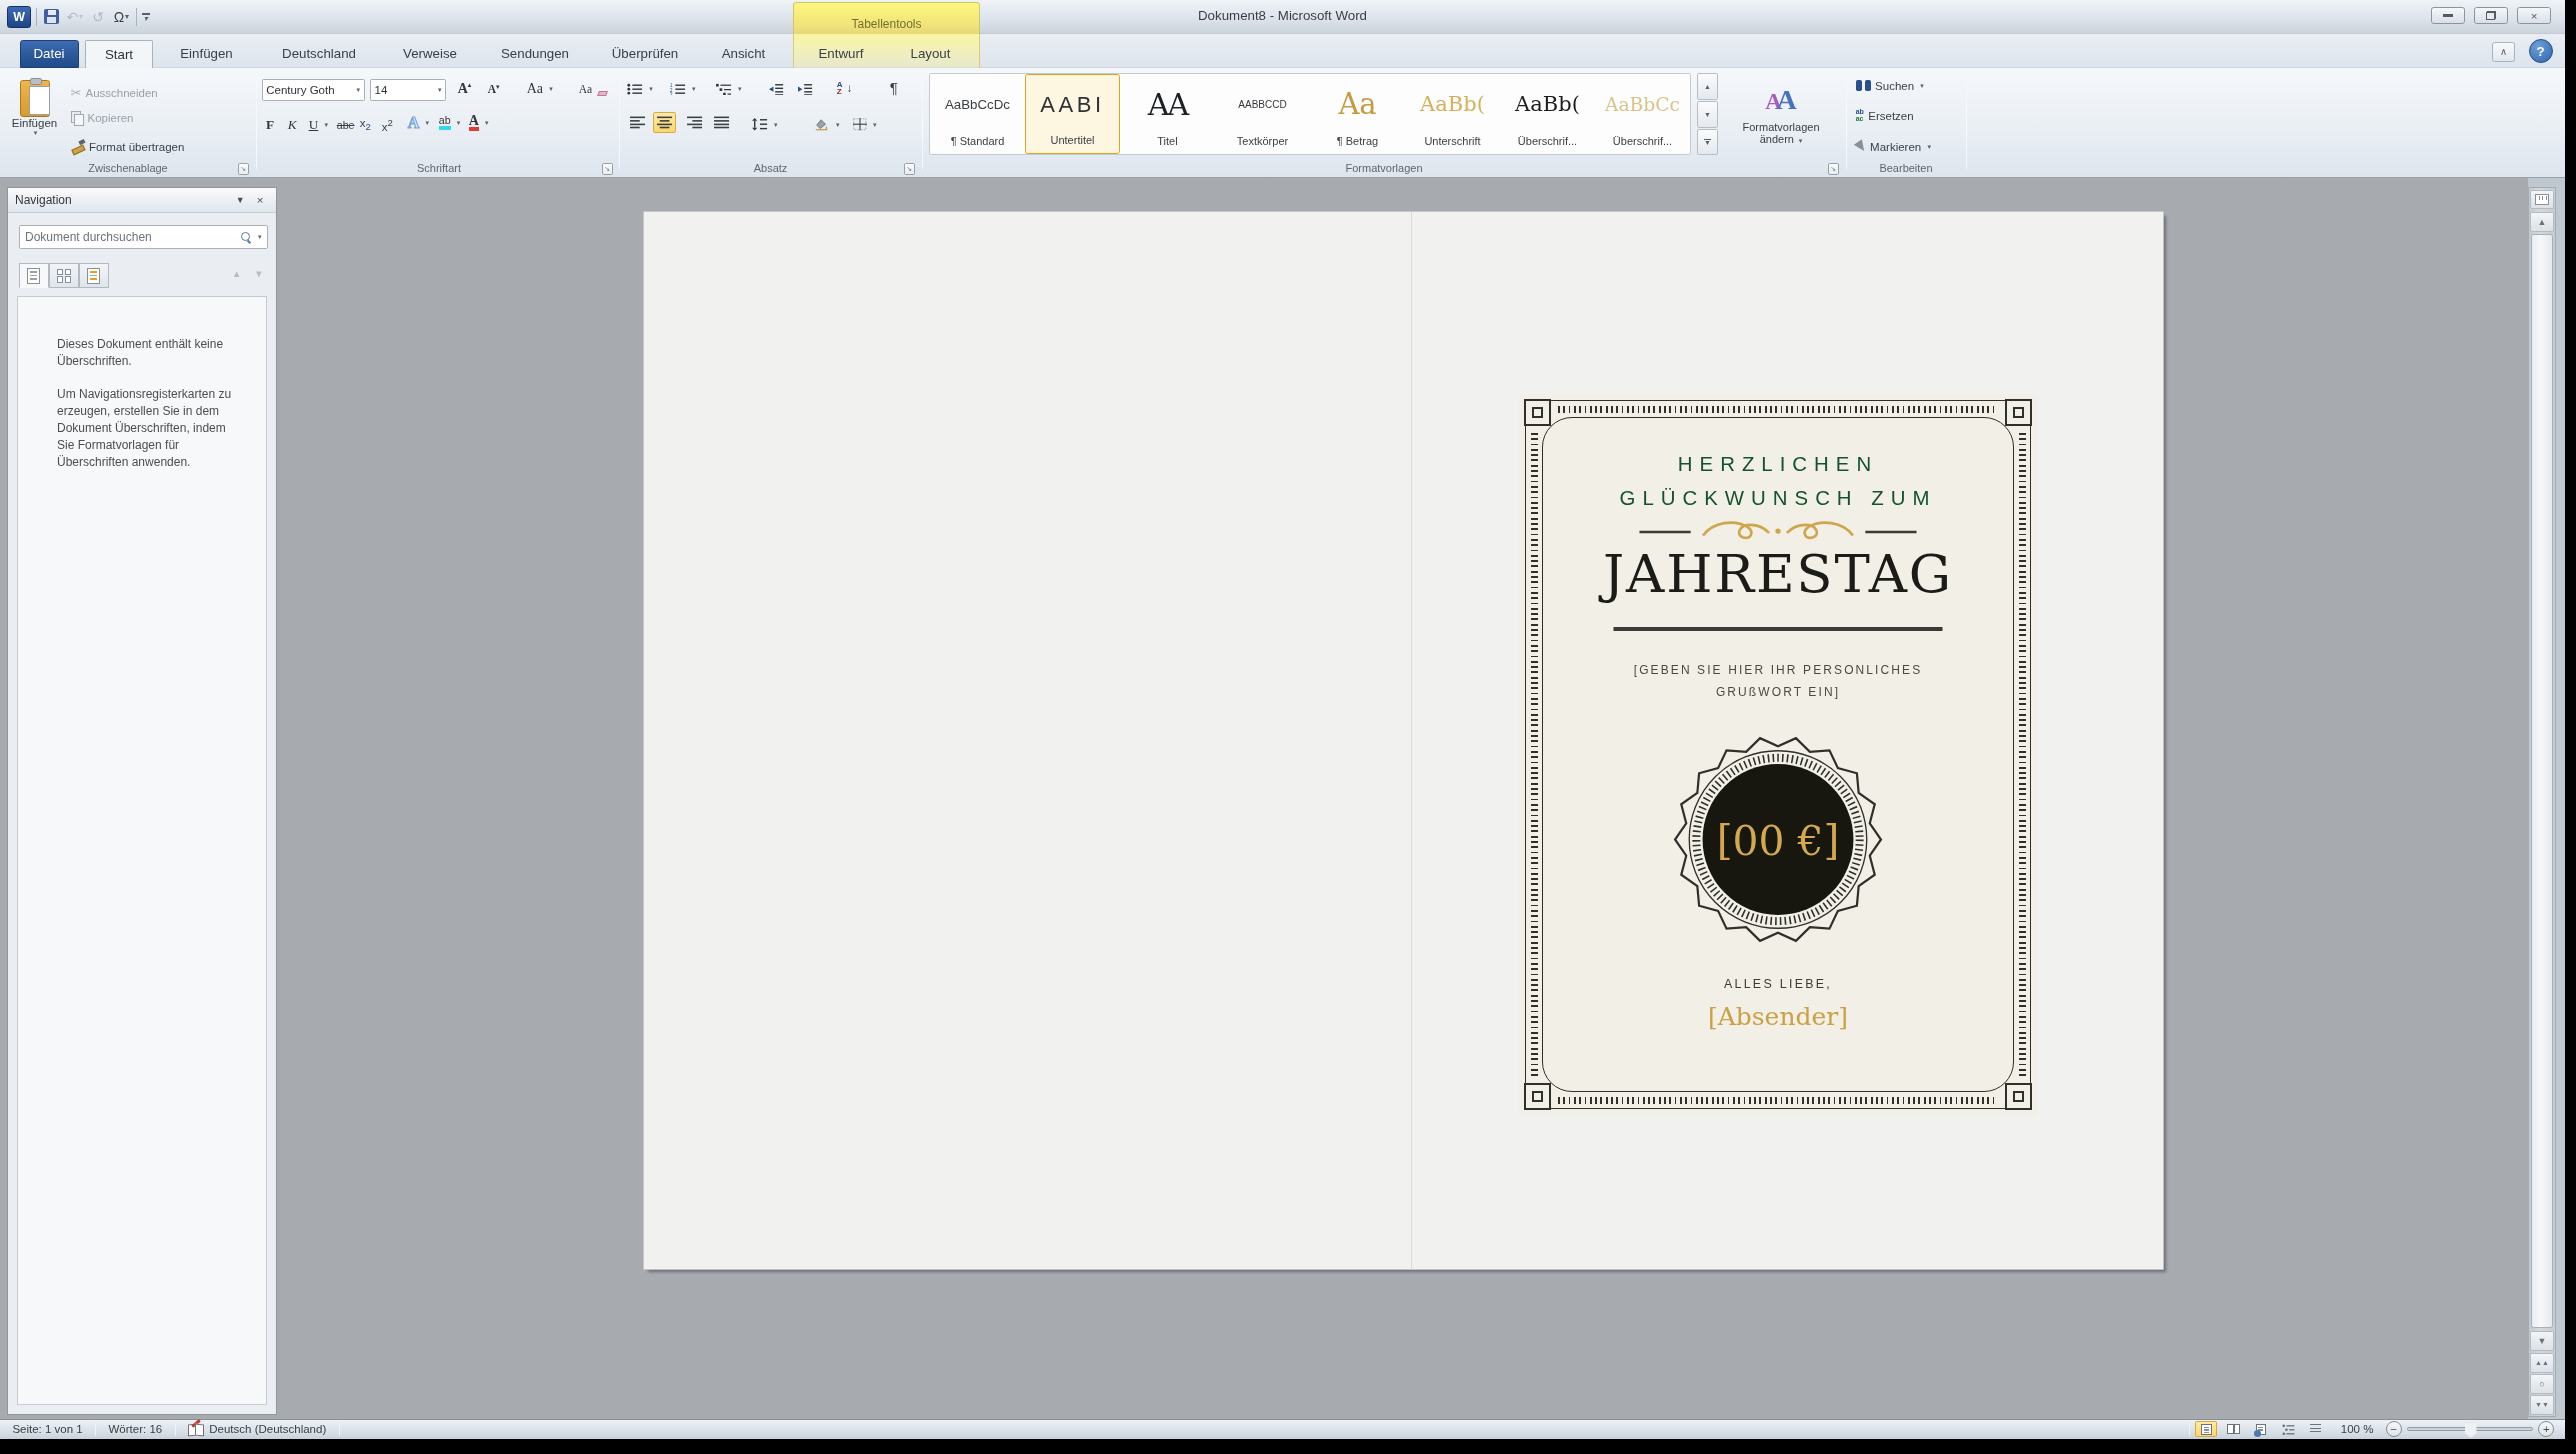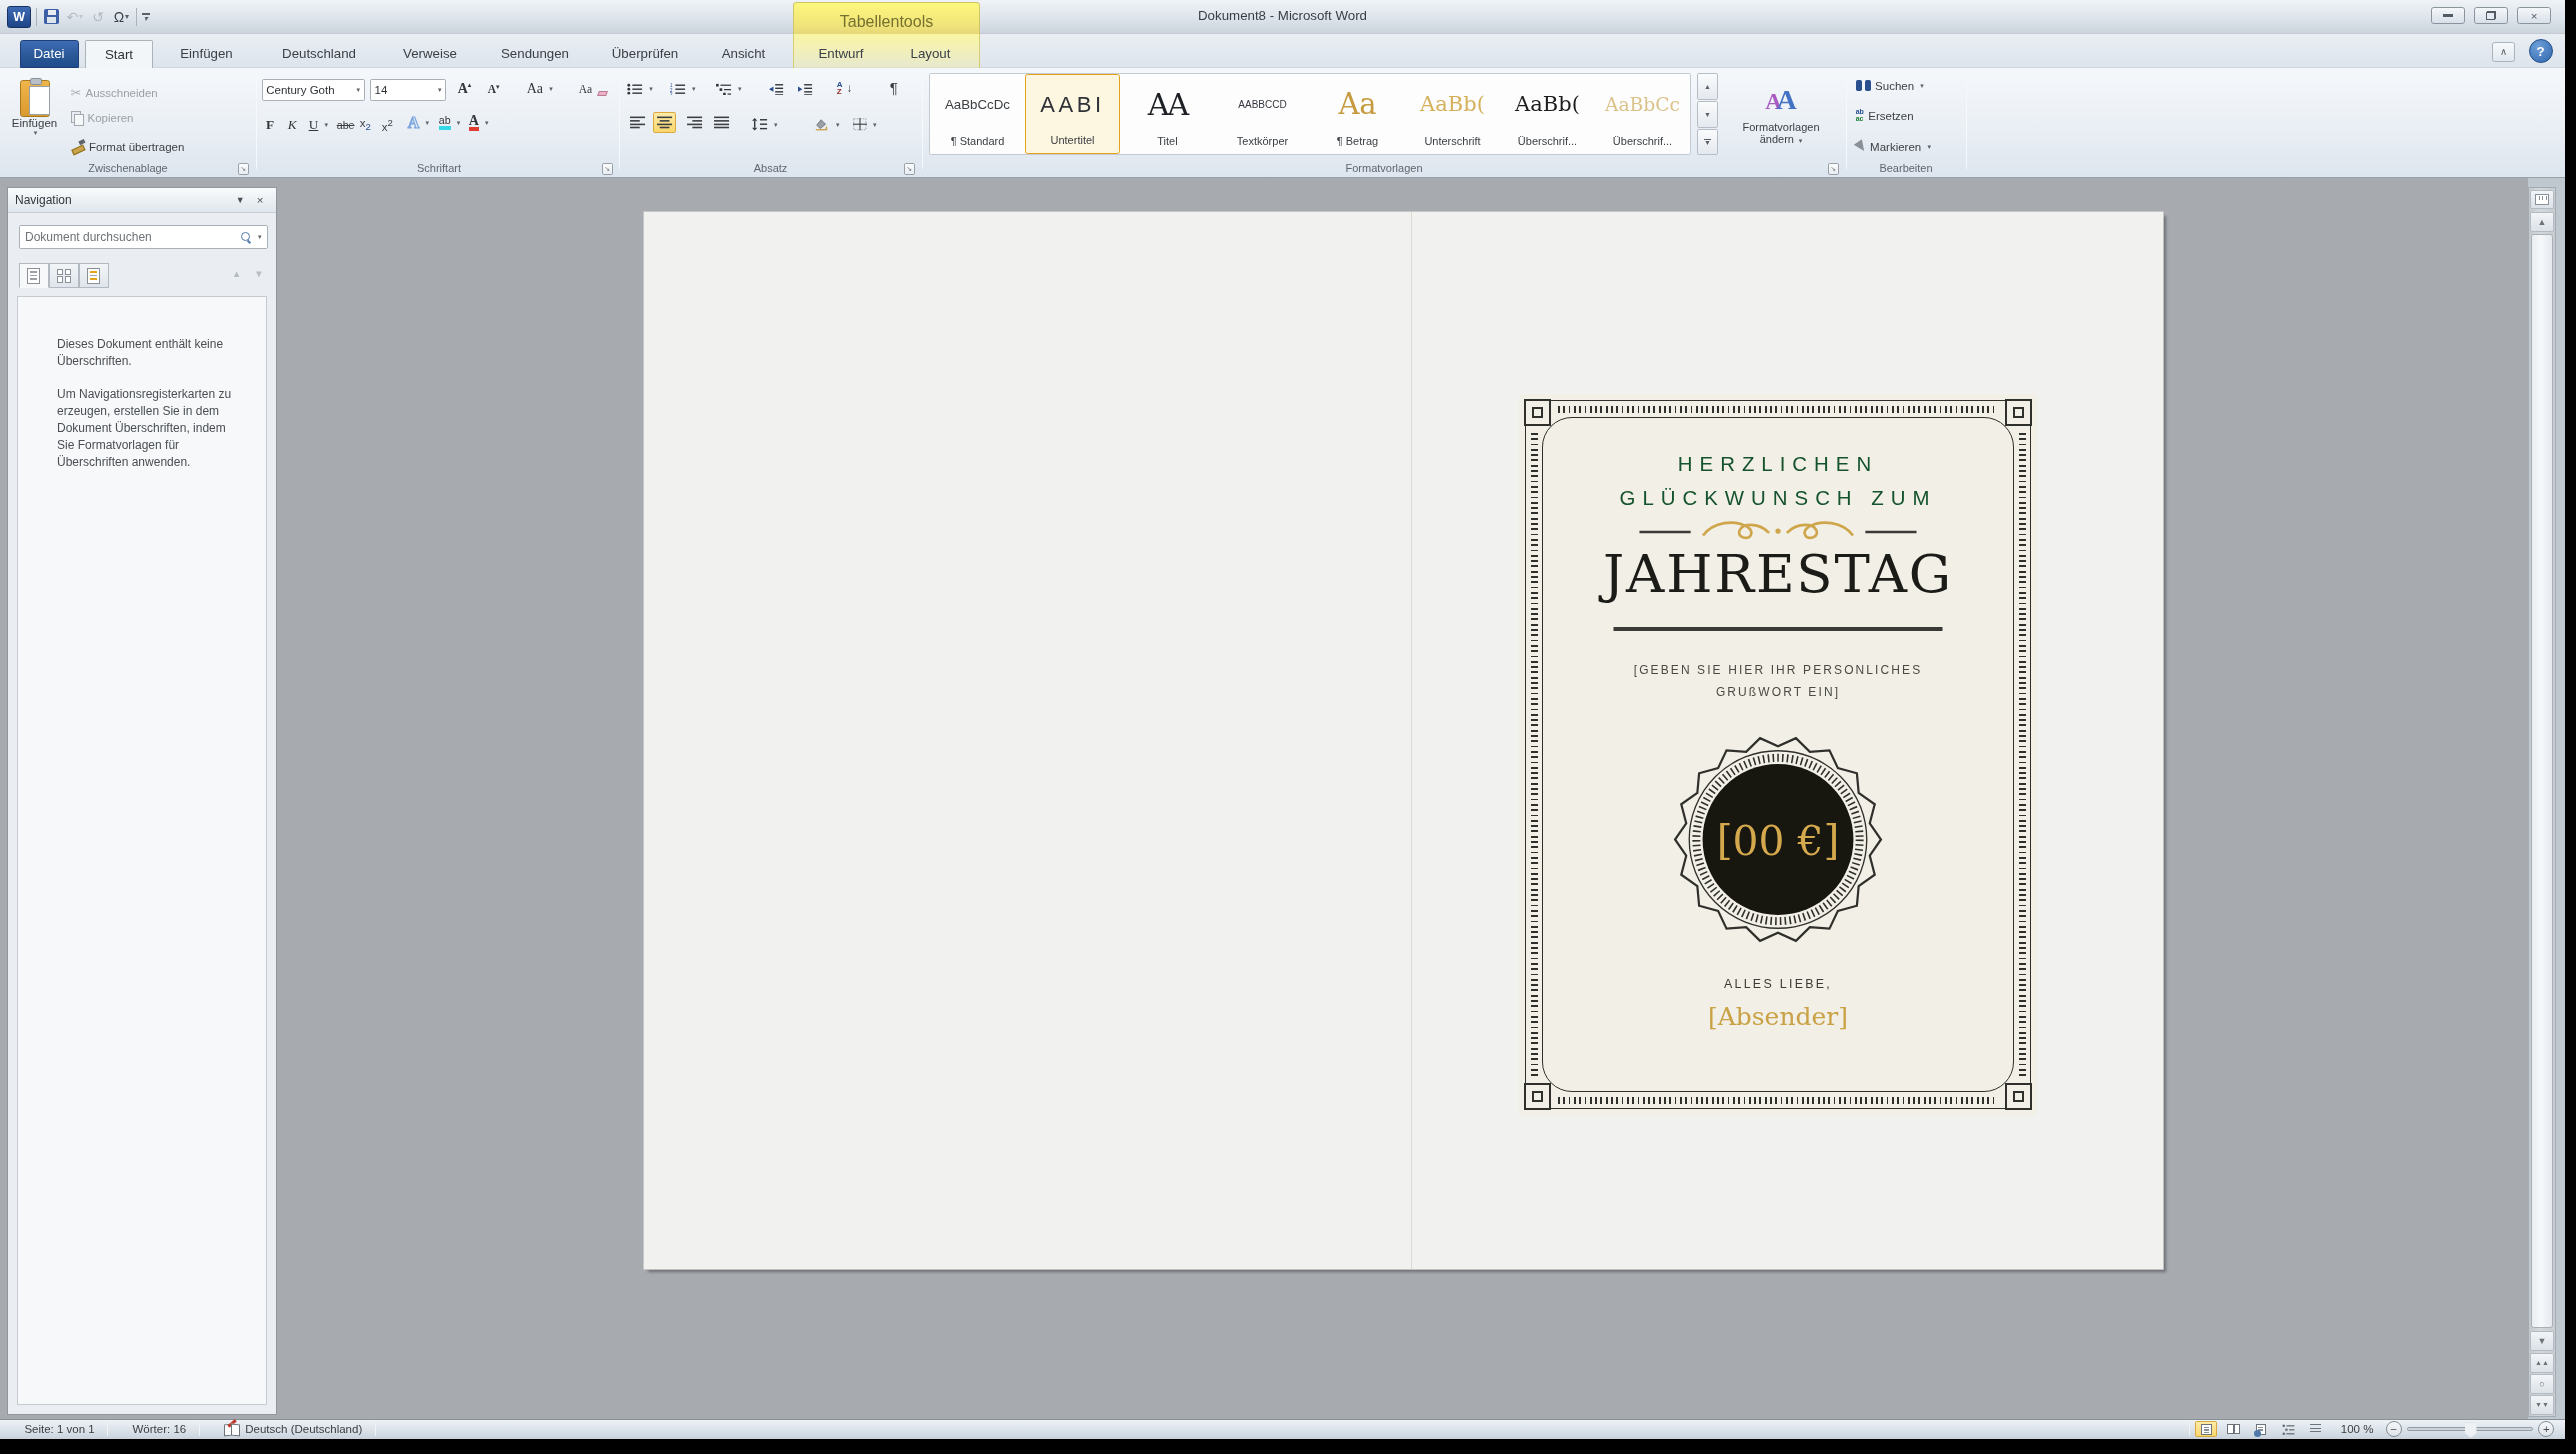--- a/index.html
+++ b/index.html
@@ -29,21 +29,21 @@
   .wc-btn { width:34px; height:17px; border:0.9px solid #8b939c; border-radius:2.7px; background:linear-gradient(#f4f7fa,#d9e0e8);
     display:flex; align-items:center; justify-content:center; color:#555b62; font-size:11.5px; }
   .wc-min-glyph { width:9.8px; height:2.7px; background:#555b62; }
   .wc-restore-glyph { position:relative; width:10.7px; height:9px; }
   .wc-restore-glyph::before { content:""; position:absolute; right:0; top:0; width:7px; height:6.2px; border:1.3px solid #555b62; }
   .wc-restore-glyph::after { content:""; position:absolute; left:0; bottom:0; width:7px; height:6.2px; border:1.3px solid #555b62; background:#e6ebf1; }
 
   
   .ctx-header { position:absolute; left:793px; top:1.8px; width:187px; height:32px; border-radius:3.6px 3.6px 0 0;
     background:linear-gradient(#fdf77d,#f0e47a 70%,#e6d878); border:0.9px solid #cfc66a; border-bottom:none;
-    display:flex; align-items:flex-end; justify-content:center; padding-bottom:2.7px; font-size:16px; color:#75702f; }
+    display:flex; align-items:flex-end; justify-content:center; padding-bottom:2.7px; font-size:12px; color:#75702f; }
 
   
   .tabrow { position:absolute; left:0; top:34px; width:100%; height:34px;
     background:linear-gradient(#e9eef3,#dde4ec); border-bottom:0.9px solid #cfd6de; }
   .ctx-tint { position:absolute; left:793px; top:0; width:187px; height:34px;
     background:linear-gradient(rgba(252,246,150,.85), rgba(246,238,150,.35)); border-left:0.9px solid #d6cd74; border-right:0.9px solid #d6cd74; }
   .tab { position:absolute; top:6.2px; height:27.5px; display:flex; align-items:center; justify-content:center;
     font-size:13.3px; color:#3c4148; }
   .tab.file { background:linear-gradient(#3e6db5,#295695 60%,#1f4c8c); color:#fff; border-radius:2.7px 2.7px 0 0;
     border:0.9px solid #1b3f76; }
@@ -179,21 +179,21 @@
   .sb-btn { position:absolute; left:0.9px; right:0.9px; height:19.5px; display:flex; align-items:center; justify-content:center;
     font-size:9px; color:#6b7178; background:linear-gradient(#f2f5f8,#dbe1e7); border:0.9px solid #b3bac1; border-radius:1.8px; }
   .sb-thumb { position:absolute; left:1.8px; right:1.8px; border:0.9px solid #a8afb6; border-radius:2.7px; background:linear-gradient(90deg,#e9edf1,#f6f8fa 45%,#e4e9ee); }
   .icon-ruler { width:14px; height:10.7px; background:#fff; border:0.9px solid #8a9097; position:relative; }
   .icon-ruler i { position:absolute; top:0.9px; width:0.9px; height:3.6px; background:#8a9097; }
   .dbl { display:flex; flex-direction:column; line-height:5.3px; font-size:7px; }
 
   
   .statusbar { position:absolute; left:0; top:1419px; width:100%; height:19.5px;
     background:linear-gradient(#eef2f6,#d5dde5 70%,#c9d2db); border-top:0.9px solid #878f98; display:flex; align-items:center; font-size:11.5px; color:#3a3e43; }
-  .st-item { padding:0 12.4px; display:flex; align-items:center; gap:5.3px; height:100%;margin-left:12px; }
+  .st-item { padding:0 12.4px; display:flex; align-items:center; gap:5.3px; height:100%; }
   .ssep { width:0.9px; height:14px; background:#aeb5bd; border-right:0.9px solid #f0f3f6; }
   .st-right { position:absolute; right:10.7px; top:0; height:100%; display:flex; align-items:center; gap:5.3px; }
   .view-btn { width:22px; height:16px; display:flex; align-items:center; justify-content:center; border-radius:1.8px; }
   .view-btn.active { background:linear-gradient(#fdeaa6,#fbd66e); border:0.9px solid #d9a93e; }
   .vb-page { width:10.7px; height:11.5px; background:#fff; border:0.9px solid #6d737a; position:relative; }
   .vb-page i { position:absolute; left:1.8px; right:1.8px; height:1.3px; background:#8a9097; }
   .vb-book { width:13.3px; height:9.8px; display:flex; }
   .vb-book i { flex:1; background:#fff; border:0.9px solid #6d737a; }
   .vb-lines { width:11.5px; height:9.8px; background:repeating-linear-gradient(#6d737a 0 1.3px, transparent 1.3px 3.6px); }
   .zoom-circle { width:16px; height:16px; border-radius:50%; border:0.9px solid #868d95; background:linear-gradient(#f6f8fa,#dde3e9);

